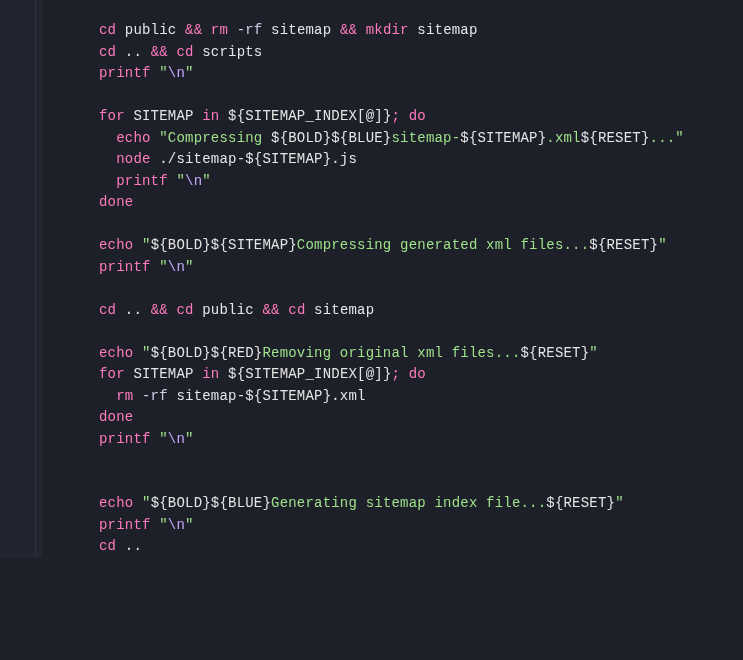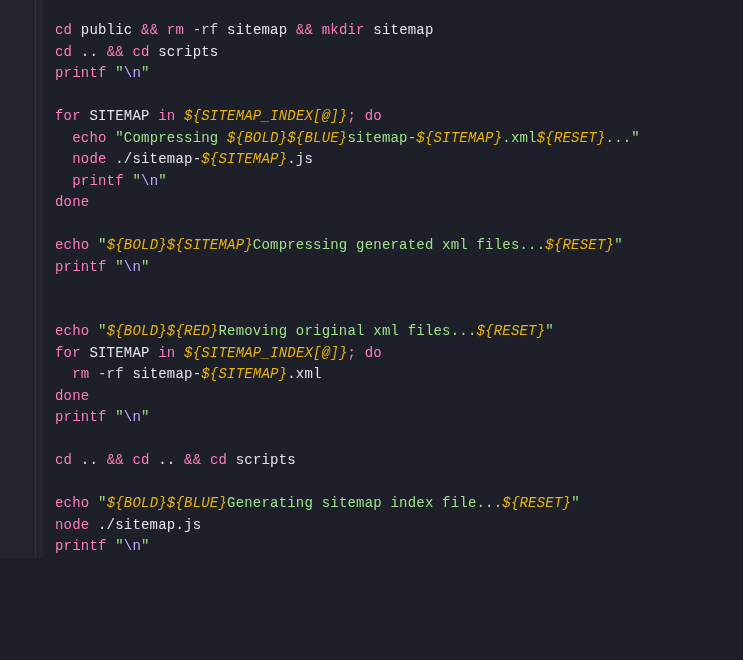--- a/index.html
+++ b/index.html
@@ -10,26 +10,26 @@
       font-size: 14px;
       line-height: 21.5px;
       overflow: hidden;
     }
     .container { position: relative; padding-left: 55px; padding-top: 20px; }
     .gutter {
       position: absolute; left: 0; top: 0; bottom: 0; width: 36px;
       background: #22242f; border-right: 1px solid #2e303c;
     }
     .gutter2 { position: absolute; left: 36px; top: 0; bottom: 0; width: 7px; background: #24262f; }
-    .line { white-space: pre; color: #e4e6eb; letter-spacing: 0.2px; }
+    .line { white-space: pre; color: #e4e6eb; letter-spacing: 0.2px; margin-left: 44px; }
     .kw { color: #ff7bbf; }     
     .op { color: #ff7bbf; }     
     .arg { color: #e4e6eb; }
     .str { color: #9fe28a; }    
-    .var { color: #eab308; font-style: italic; }    
+    .var { color: #e5e5e5; }    
     .esc { color: #c6a8ff; }    
     .pale { color: #d1cfe6; }
   </style>
 </head>
 <body>
 
 <div class="container">
   <div class="gutter"></div>
   <div class="gutter2"></div>
 
@@ -55,40 +55,40 @@
 
     <div class="line"> </div>
 
     <div class="line"><span class="kw">echo</span> <span class="str">"<span class="var">${BOLD}</span><span class="var">${SITEMAP}</span><span>Compressing generated xml files...</span><span class="var">${RESET}</span>"</span></div>
 
 
     <div class="line"><span class="kw">printf</span> <span class="str">"<span class="esc">\n</span>"</span></div>
 
     <div class="line"> </div>
 
+    <div class="line"><span class="kw">cd</span> <span class="arg">..</span> <span class="op">&amp;&amp;</span> <span class="kw">cd</span> <span class="arg">public</span> <span class="op">&amp;&amp;</span> <span class="kw">cd</span> <span class="arg">sitemap</span></div>
 
     <div class="line"> </div>
 
     <div class="line"><span class="kw">echo</span> <span class="str">"<span class="var">${BOLD}</span><span class="var">${RED}</span><span>Removing original xml files...</span><span class="var">${RESET}</span>"</span></div>
 
     <div class="line"><span class="kw">for</span> <span class="arg">SITEMAP</span> <span class="kw">in</span> <span class="var">${SITEMAP_INDEX[@]}</span><span class="op">;</span> <span class="kw">do</span></div>
 
     <div class="line">  <span class="kw">rm</span> <span class="pale">-rf</span> <span class="arg"><span>sitemap-</span><span class="var">${SITEMAP}</span><span>.xml</span></span></div>
 
     <div class="line"><span class="kw">done</span></div>
 
 
     <div class="line"><span class="kw">printf</span> <span class="str">"<span class="esc">\n</span>"</span></div>
 
     <div class="line"> </div>
 
-    <div class="line"><span class="kw">cd</span> <span class="arg">..</span> <span class="op">&amp;&amp;</span> <span class="kw">cd</span> <span class="arg">..</span> <span class="op">&amp;&amp;</span> <span class="kw">cd</span> <span class="arg">scripts</span></div>
 
     <div class="line"> </div>
 
     <div class="line"><span class="kw">echo</span> <span class="str">"<span class="var">${BOLD}</span><span class="var">${BLUE}</span><span>Generating sitemap index file...</span><span class="var">${RESET}</span>"</span></div>
 
-    <div class="line"><span class="kw">node</span> <span class="arg">./sitemap.js</span></div>
 
     <div class="line"><span class="kw">printf</span> <span class="str">"<span class="esc">\n</span>"</span></div>
 
+    <div class="line"><span class="kw">cd</span> <span class="arg">..</span></div>
   </div>
 </div>
 
 </body></html>

